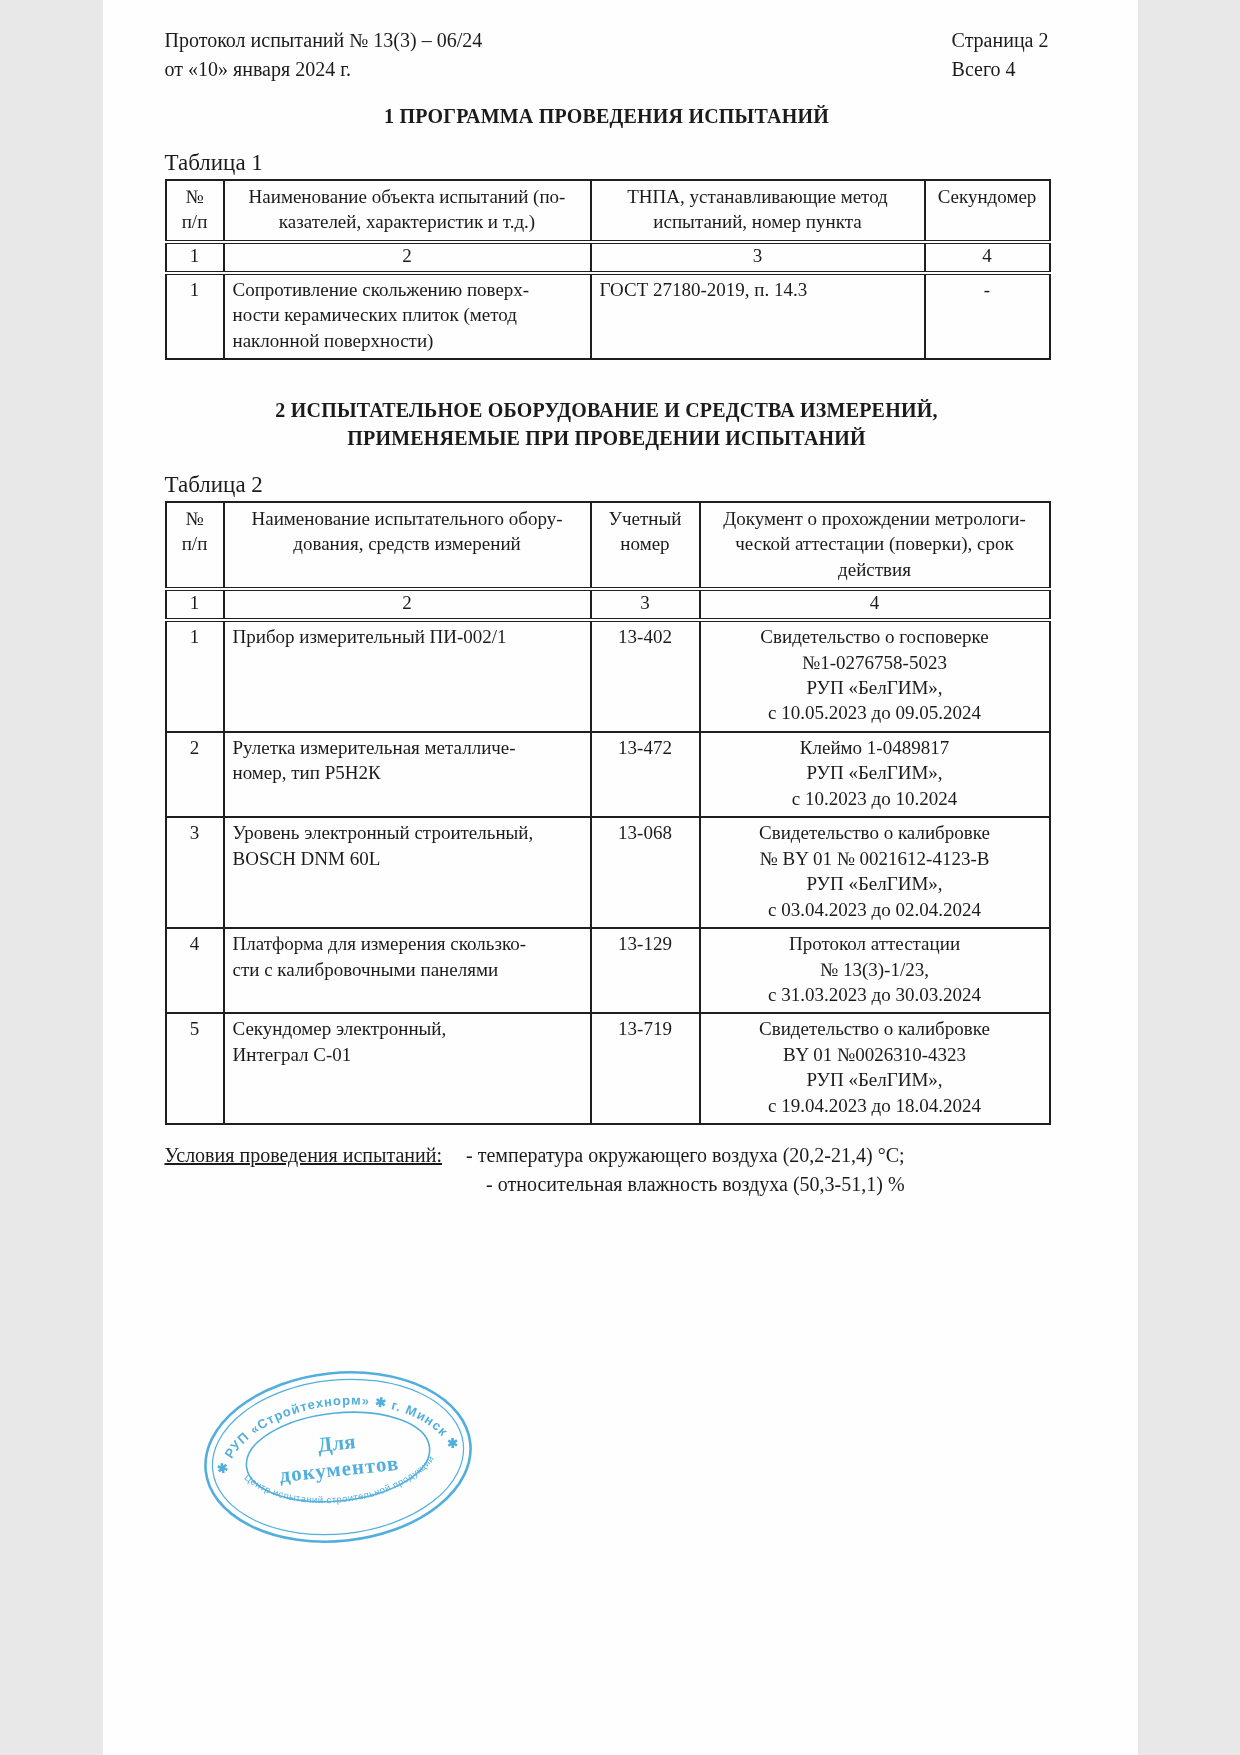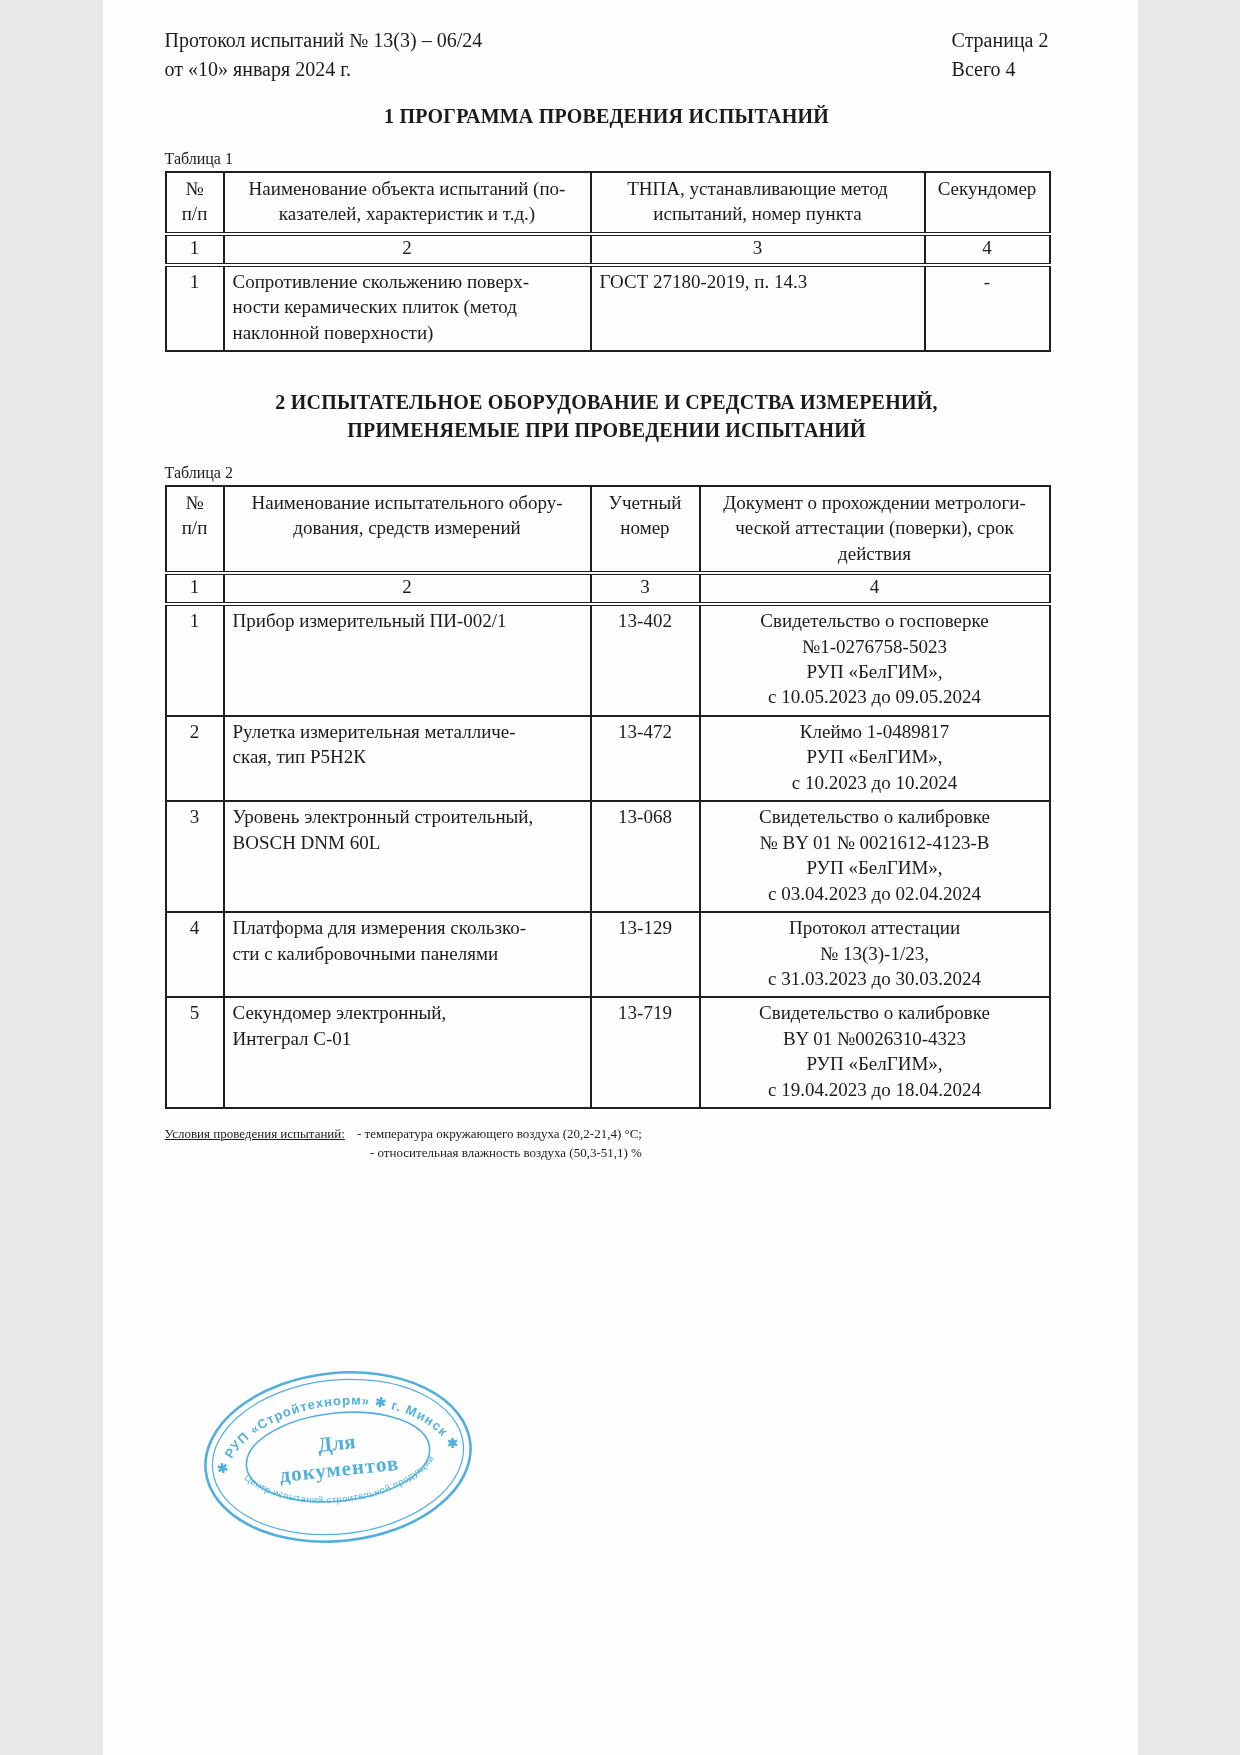--- a/index.html
+++ b/index.html
@@ -10,33 +10,33 @@
     color:#1b1b1b;
   }
   .content{position:absolute;left:62px;top:26px;width:884px;}
   .doc-header{display:flex;justify-content:space-between;font-size:20px;line-height:1.45;}
   .doc-header .right{}
   .section-title{
     text-align:center;font-weight:bold;font-size:20px;line-height:1.4;
     margin-top:18px;white-space:pre-line;letter-spacing:.2px;
   }
   .sect2{margin-top:36px;}
-  .tbl-label{font-size:16px;margin-top:20px;margin-bottom:3px;}
+  .tbl-label{font-size:23px;margin-top:20px;margin-bottom:3px;}
   table{border-collapse:collapse;table-layout:fixed;width:884px;font-size:19px;}
   td{
     border:2px solid #1f1f1f;padding:2px 8px 5px;vertical-align:top;
     line-height:1.34;white-space:pre-line;
   }
   .hdr td{text-align:center;padding-top:3px;}
   .nums td{
     text-align:center;padding:0 8px 3px;
     border-top:4px double #1f1f1f;border-bottom:4px double #1f1f1f;line-height:1.25;
   }
   .c{text-align:center;}
-  .conditions{margin-top:16px;font-size:13px;line-height:1.42;display:flex;}
+  .conditions{margin-top:16px;font-size:20px;line-height:1.42;display:flex;gap:12px;}
   .conditions .lbl{text-decoration:underline;white-space:nowrap;}
   .conditions .vals{margin-left:12px;white-space:pre-line;text-align:right;}
   .stamp{
     position:absolute;left:96px;top:1368px;width:278px;height:178px;
     transform:rotate(-6deg);opacity:.82;
   }
 </style>
 </head>
 <body>
 
@@ -125,21 +125,21 @@
         <td>Прибор измерительный ПИ-002/1</td>
         <td class="c">13-402</td>
         <td class="c">Свидетельство о госповерке
 №1-0276758-5023
 РУП «БелГИМ»,
 с 10.05.2023 до 09.05.2024</td>
       </tr>
       <tr>
         <td class="c">2</td>
         <td>Рулетка измерительная металличе-
-ская, тип Р5Н2К</td>
+номер, тип Р5Н2К</td>
         <td class="c">13-472</td>
         <td class="c">Клеймо 1-0489817
 РУП «БелГИМ»,
 с 10.2023 до 10.2024</td>
       </tr>
       <tr>
         <td class="c">3</td>
         <td>Уровень электронный строительный,
 BOSCH DNM 60L</td>
         <td class="c">13-068</td>

